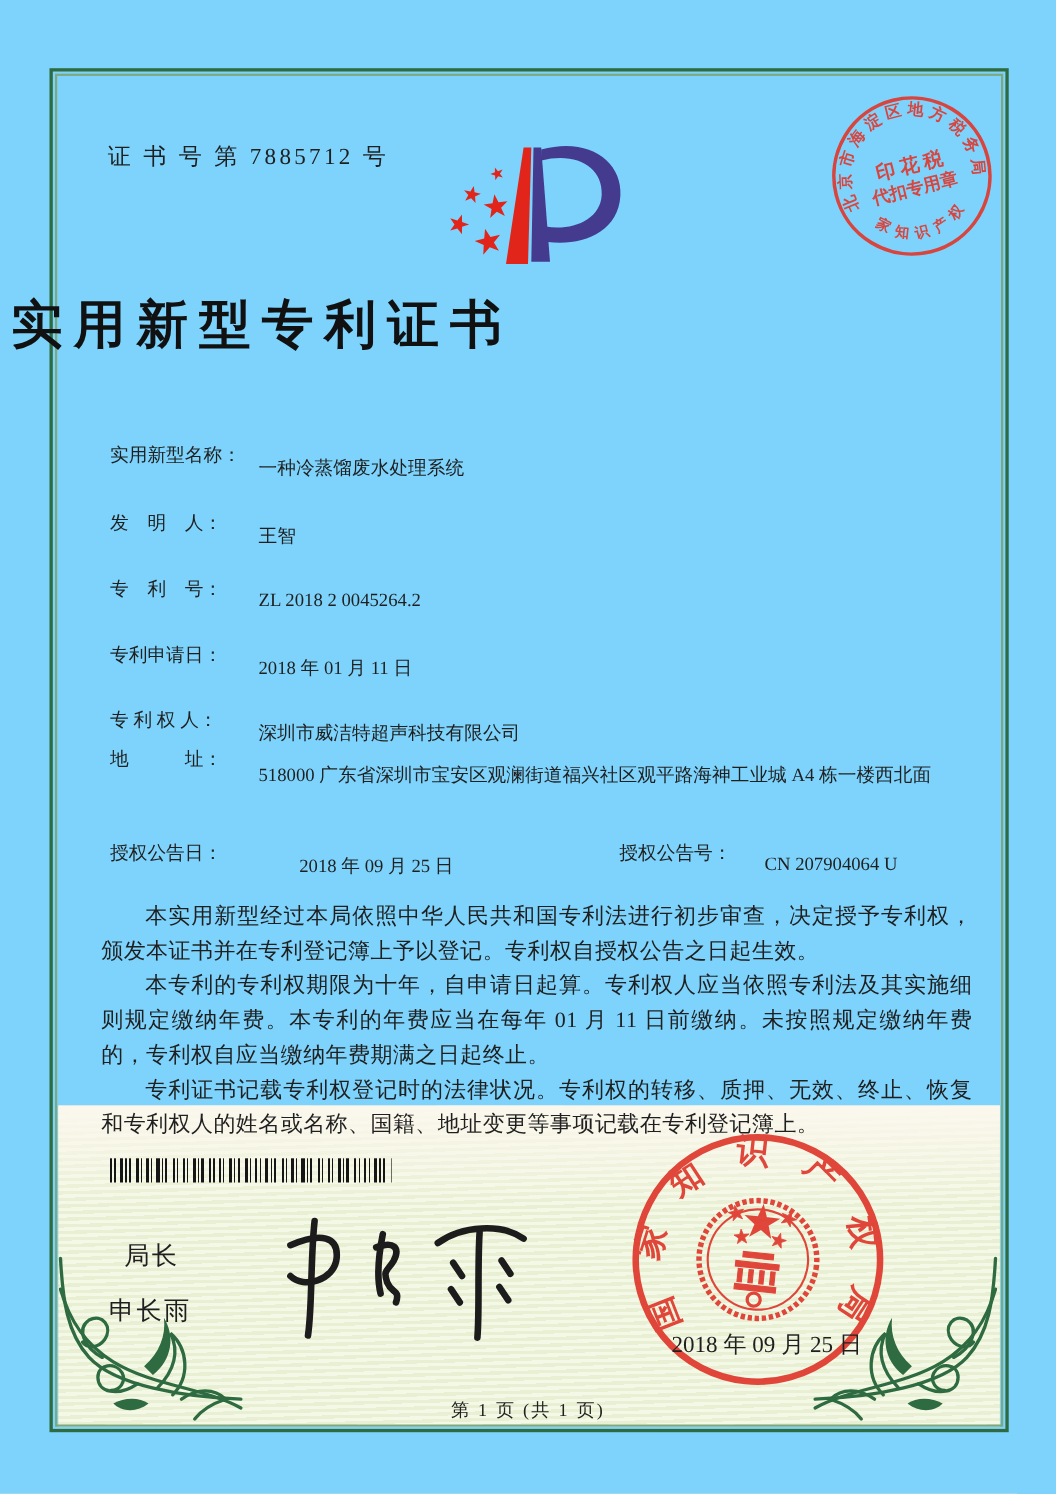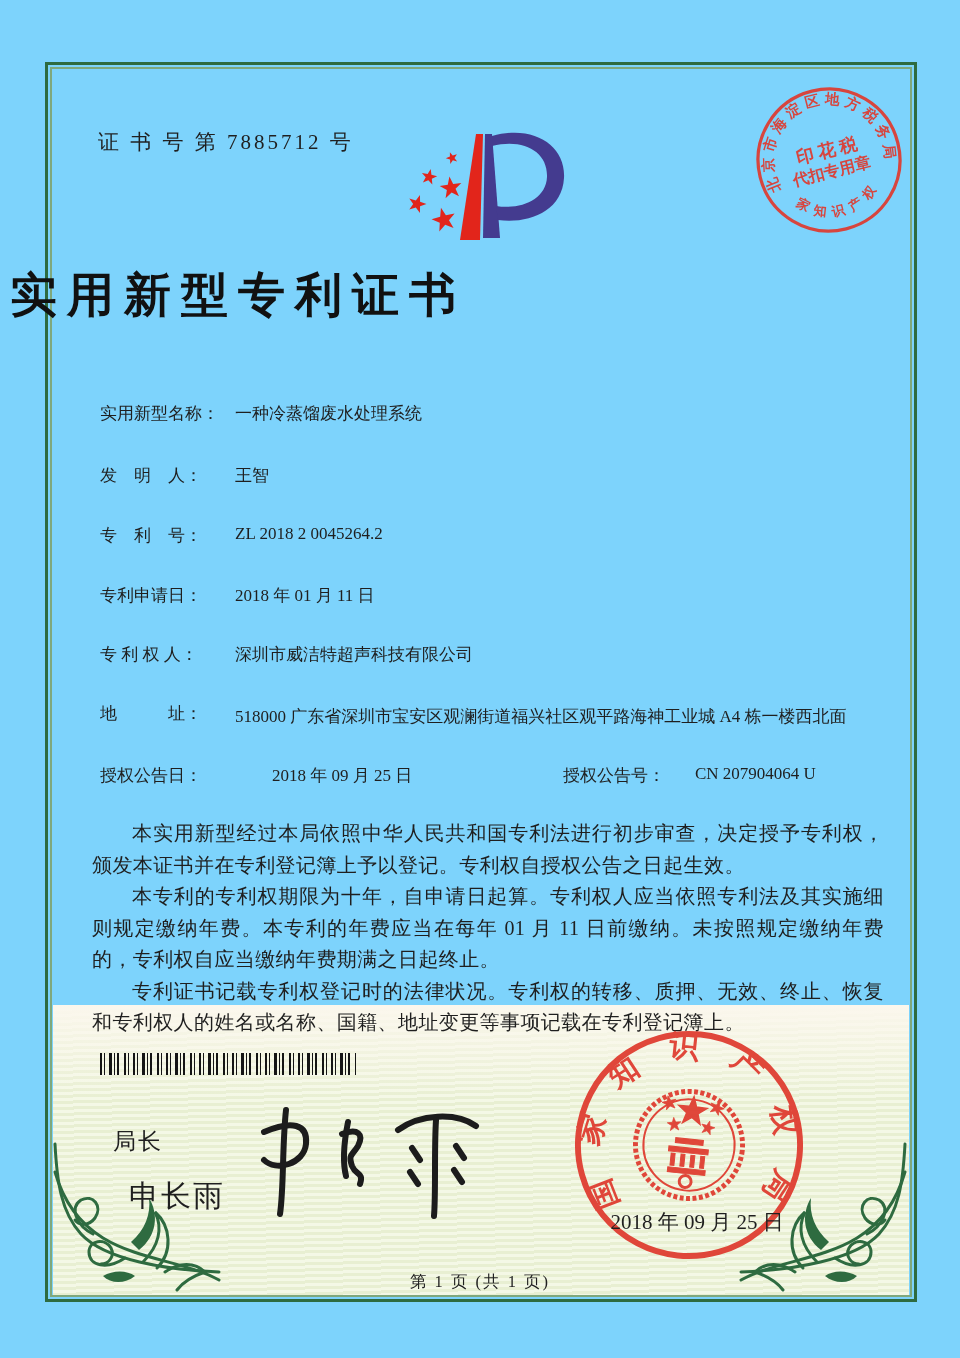--- a/index.html
+++ b/index.html
@@ -26,41 +26,41 @@
   
   .cert-no{ position:absolute; left:98px; top:128px; font-size:21px; letter-spacing:3px; }
   .logo{ position:absolute; left:388px; top:120px; width:190px; height:152px; }
   .tax-stamp{ position:absolute; left:745px; top:76px; width:168px; height:168px;
     transform:rotate(-14deg); opacity:.92; }
   .doc-title{ position:absolute; left:0; top:264px; width:100%; text-align:left;
     font-size:47px; font-weight:700; letter-spacing:10px; padding-left:10px; color:#111; }
   
   .row{ position:absolute; left:100px; display:flex; font-size:17px; }
   .row .lbl{ flex:0 0 135px; white-space:nowrap; }
-  .row .val{ white-space:nowrap; }
+  .row .val{ white-space:nowrap;margin-top:12px; }
   .row .val.wrap{ white-space:normal; width:648px; line-height:30px; }
   .r1{ top:402px; } .r2{ top:464px; } .r3{ top:524px; } .r4{ top:584px; }
-  .r5{ top:643px; } .r6{ top:702px; }
+  .r5{ top:643px; } .r6{ top:678px; }
   .r7a{ top:764px;gap:37px; } .r7b{ top:764px; left:563px; }
   .r7b .lbl{ flex-basis:132px; }
   
   .paras{ position:absolute; left:92px; top:806px; width:792px; font-size:20px;
     line-height:31.5px; text-align:justify; letter-spacing:.4px;margin-top:12px; }
   .paras p{ text-indent:2em; }
   
   .barcode{ position:absolute; left:100px; top:1053px; width:256px; height:22px;
     background:
       repeating-linear-gradient(90deg, #151515 0 2px, transparent 2px 4px, #151515 4px 5px,
         transparent 5px 9px, #151515 9px 12px, transparent 12px 14px, #151515 14px 15px,
         transparent 15px 17px, #151515 17px 19px, transparent 19px 24px, #151515 24px 26px,
         transparent 26px 28px, #151515 28px 29px, transparent 29px 33px); }
   
   .sig-title{ position:absolute; left:113px; top:1126px; font-size:23px; letter-spacing:2px;
     font-family:"Liberation Sans","DejaVu Sans",sans-serif; }
-  .sig-name{ position:absolute; left:129px; top:1176px; font-size:30px; letter-spacing:2px;
+  .sig-name{ position:absolute; left:99px; top:1176px; font-size:23px; letter-spacing:2px;
     font-family:Liberation Sans, sans-serif; }
   .sig-script{ position:absolute; left:252px; top:1092px; width:240px; height:130px; }
   
   .office-stamp{ position:absolute; left:570px; top:1026px; width:238px; height:238px;
     transform:rotate(6deg); opacity:.93; z-index:4; }
   .stamp-date{ position:absolute; left:578px; top:1208px; width:238px; text-align:center;
     font-size:21px; z-index:5; }
   
   .footer{ position:absolute; left:0; top:1271px; width:100%; text-align:center;
     font-size:16.5px; letter-spacing:2px; }

